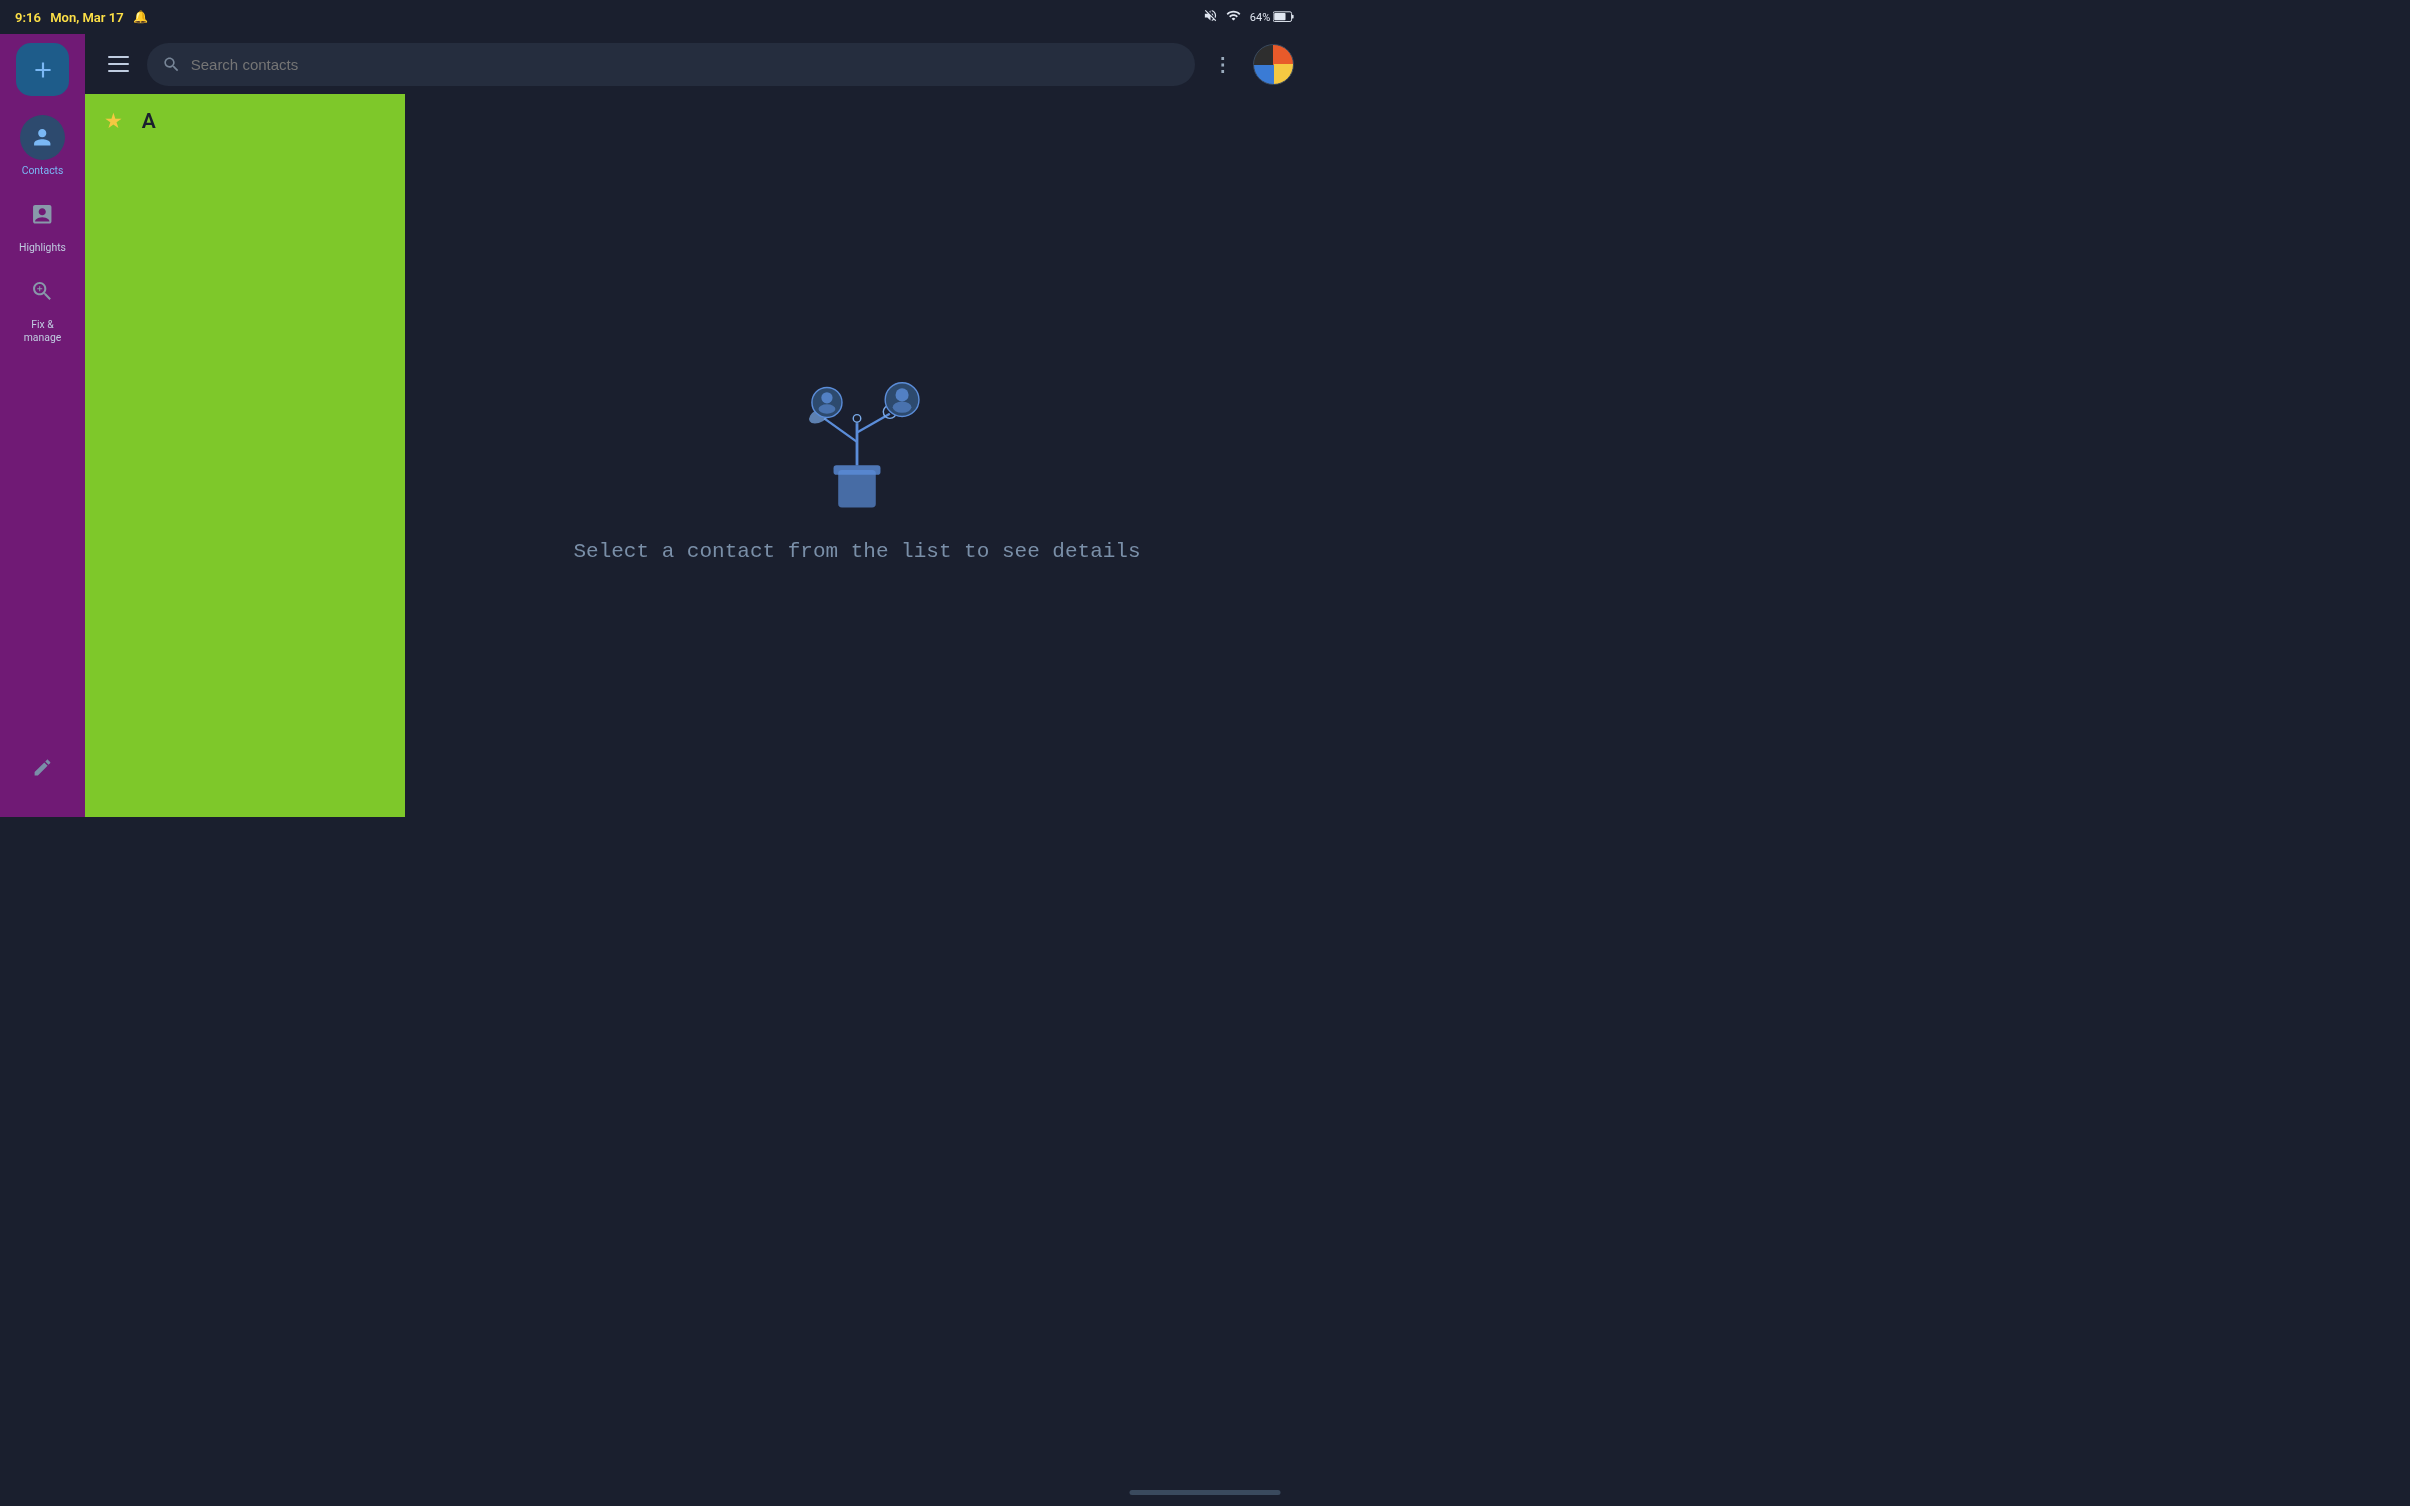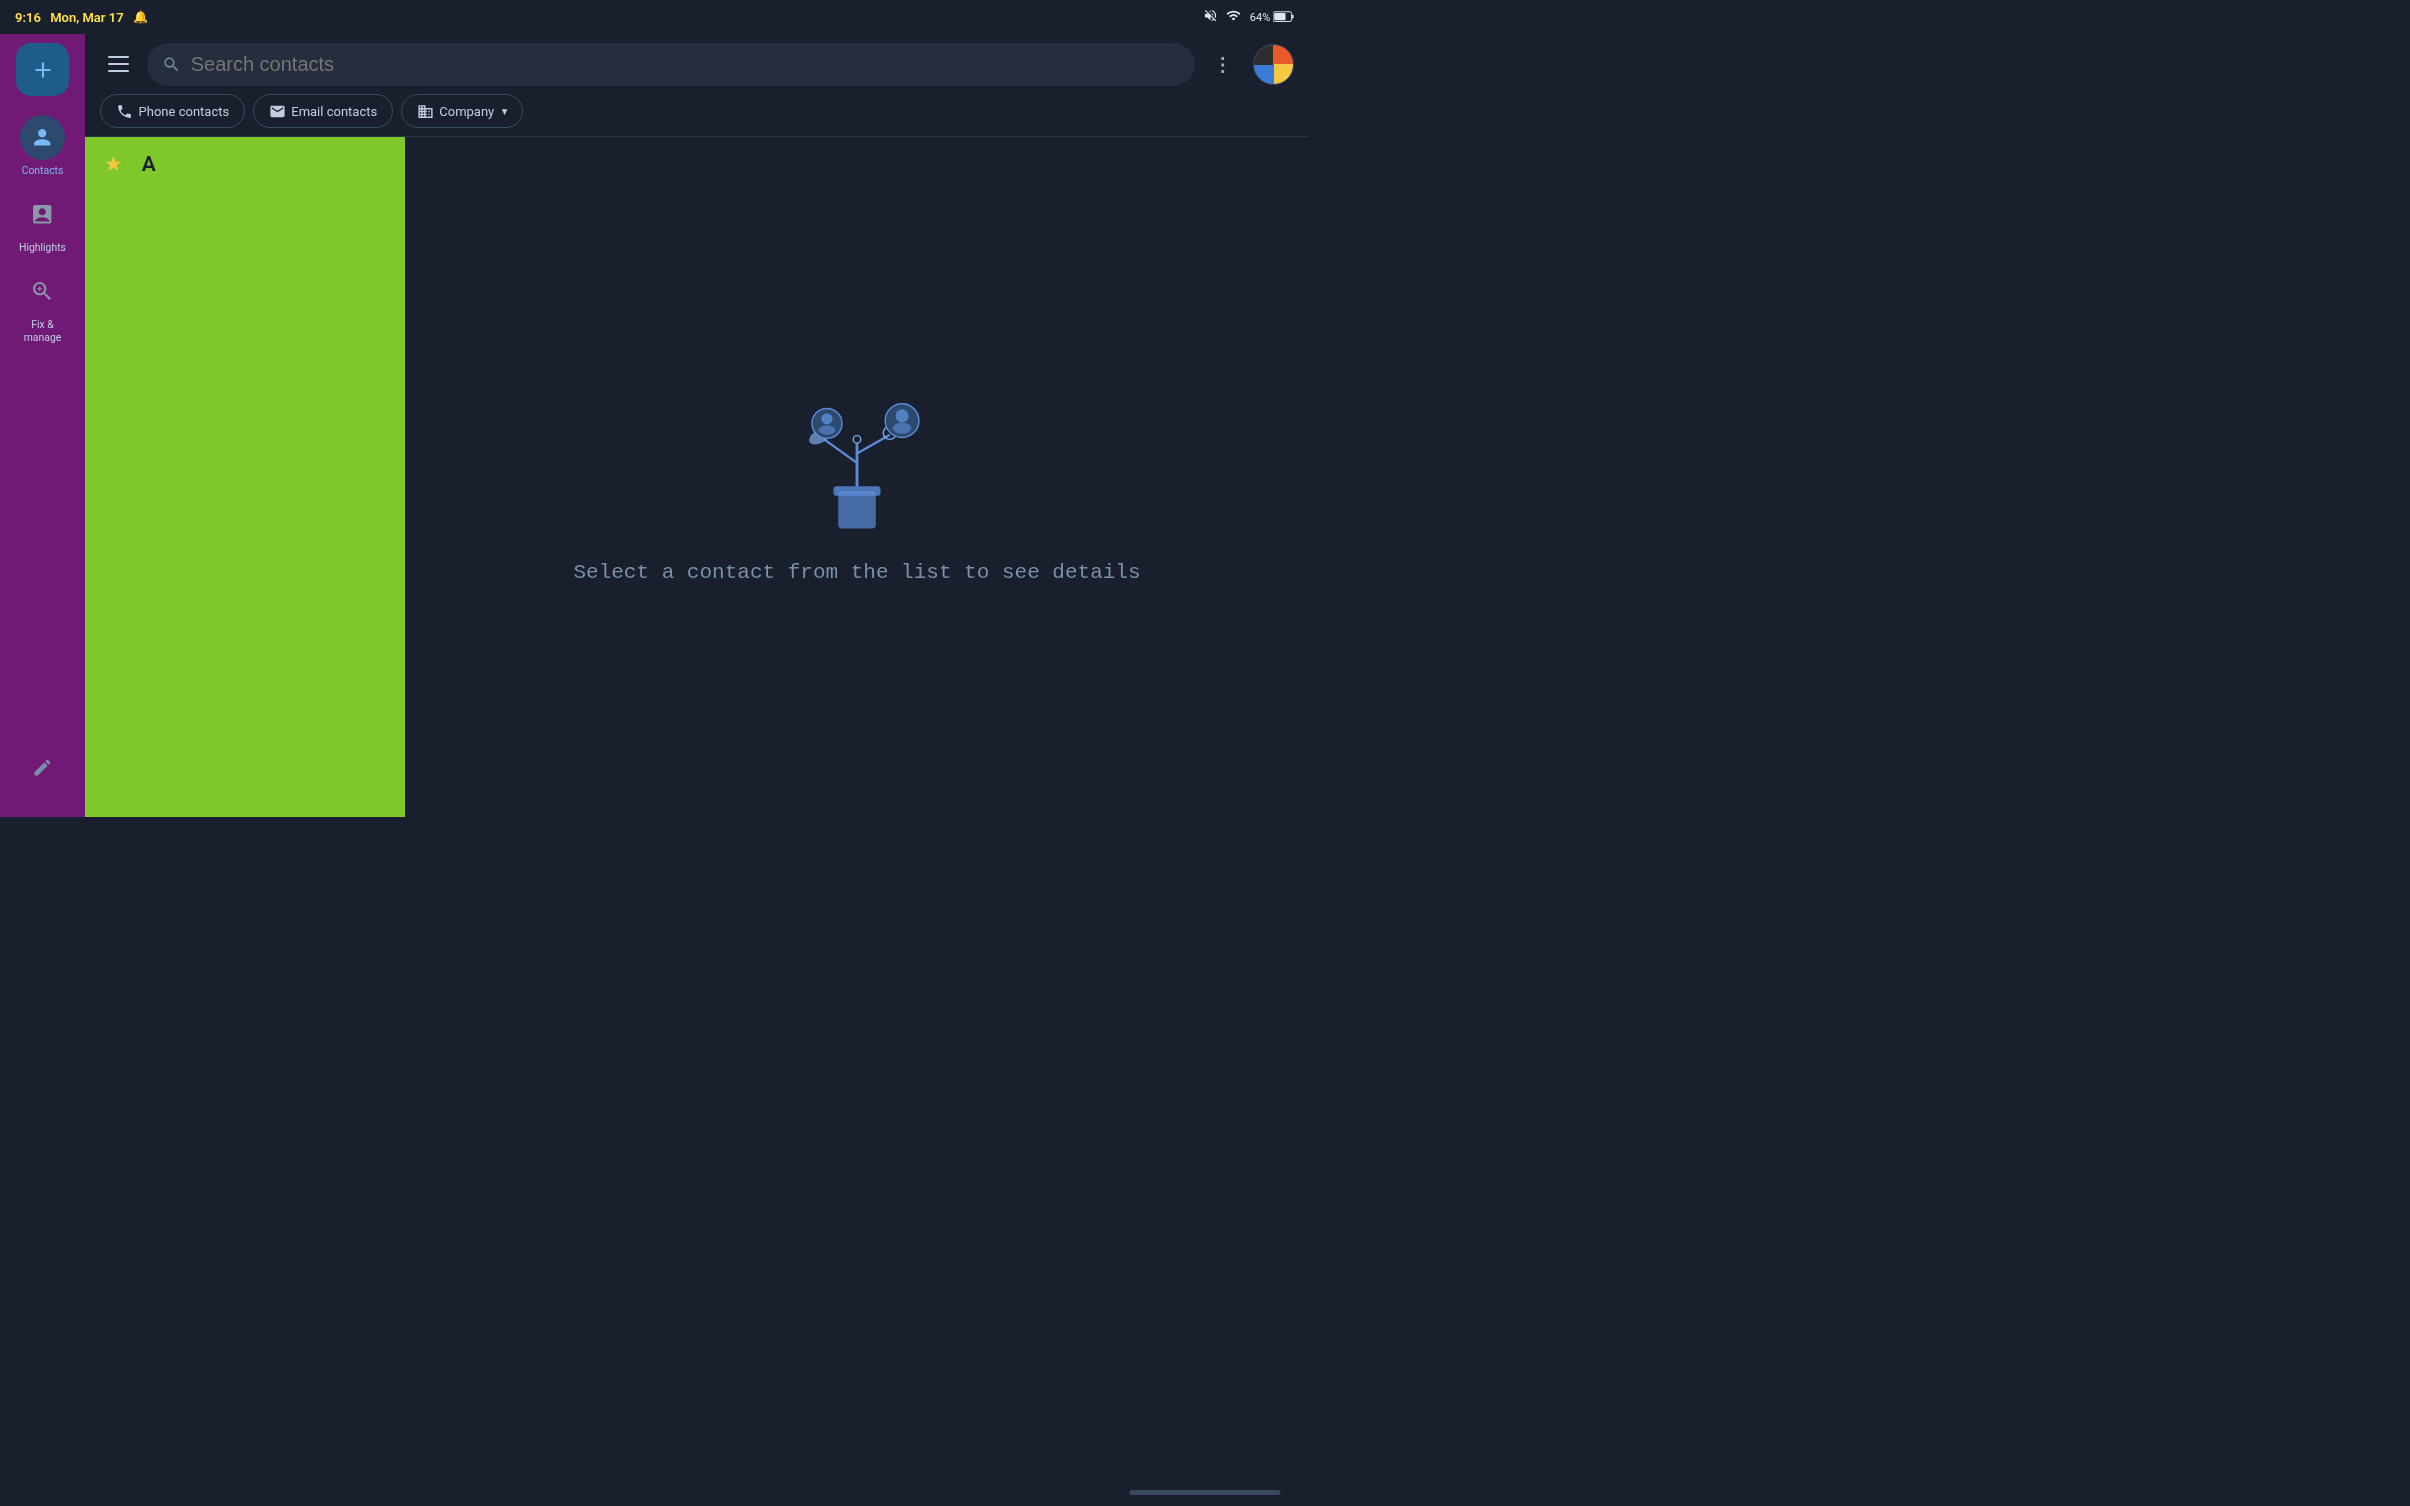--- a/index.html
+++ b/index.html
@@ -142,21 +142,21 @@
       padding: 0 15px;
       height: 43px;
       gap: 9.4px;
     }
     .search-bar input {
       flex: 1;
       background: none;
       border: none;
       outline: none;
       color: #9aabbd;
-      font-size: 20px;
+      font-size: 15px;
     }
     .search-icon-svg { width: 19px; height: 19px; opacity: 0.7; }
 
     .more-icon {
       cursor: pointer;
       padding: 7.5px;
       color: #9aabbd;
       font-size: 19px;
       font-weight: bold;
       letter-spacing: 1.9px;
@@ -355,44 +355,20 @@
       <div class="search-bar">
         <svg class="search-icon-svg" viewBox="0 0 24 24" fill="#9aabbd">
             <path d="M15.5 14h-.79l-.28-.27C15.41 12.59 16 11.11 16 9.5 16 5.91 13.09 3 9.5 3S3 5.91 3 9.5 5.91 16 9.5 16c1.61 0 3.09-.59 4.23-1.57l.27.28v.79l5 4.99L20.49 19l-4.99-5zm-6 0C7.01 14 5 11.99 5 9.5S7.01 5 9.5 5 14 7.01 14 9.5 11.99 14 9.5 14z"></path>
           </svg>
         <input type="text" placeholder="Search contacts" style="">
       </div>
       <div class="more-icon">⋮</div>
       <div class="avatar"></div>
     </div>
 
-    <div class="filter-tabs">
-
-      <div class="filter-tab active">
-        <svg width="17" height="17" viewBox="0 0 24 24" fill="#c0cce0">
-            <path d="M6.62 10.79c1.44 2.83 3.76 5.14 6.59 6.59l2.2-2.2c.27-.27.67-.36 1.02-.24 1.12.37 2.33.57 3.57.57.55 0 1 .45 1 1V20c0 .55-.45 1-1 1-9.39 0-17-7.61-17-17 0-.55.45-1 1-1h3.5c.55 0 1 .45 1 1 0 1.25.2 2.45.57 3.57.11.35.03.74-.25 1.02l-2.2 2.2z"></path>
-          </svg>
-        <span>Phone contacts</span>
-      </div>
-
-      <div class="filter-tab">
-        <svg width="17" height="17" viewBox="0 0 24 24" fill="#c0cce0">
-            <path d="M20 4H4c-1.1 0-1.99.9-1.99 2L2 18c0 1.1.9 2 2 2h16c1.1 0 2-.9 2-2V6c0-1.1-.9-2-2-2zm0 4l-8 5-8-5V6l8 5 8-5v2z"></path>
-          </svg>
-        <span>Email contacts</span>
-      </div>
-
-      <div class="filter-tab">
-        <svg width="17" height="17" viewBox="0 0 24 24" fill="#c0cce0">
-            <path d="M12 7V3H2v18h20V7H12zM6 19H4v-2h2v2zm0-4H4v-2h2v2zm0-4H4V9h2v2zm0-4H4V5h2v2zm4 12H8v-2h2v2zm0-4H8v-2h2v2zm0-4H8V9h2v2zm0-4H8V5h2v2zm10 12h-8v-2h2v-2h-2v-2h2v-2h-2V9h8v10zm-2-8h-2v2h2v-2zm0 4h-2v2h2v-2z"></path>
-          </svg>
-        <span>Company</span>
-        <span class="chevron">▾</span>
-      </div>
-    </div>
 
     <div class="content-area">
 
       <div class="contacts-list-panel">
         <div class="list-header">
           <span class="star-icon">★</span>
           <span class="letter-badge">A</span>
         </div>
       </div>
 

